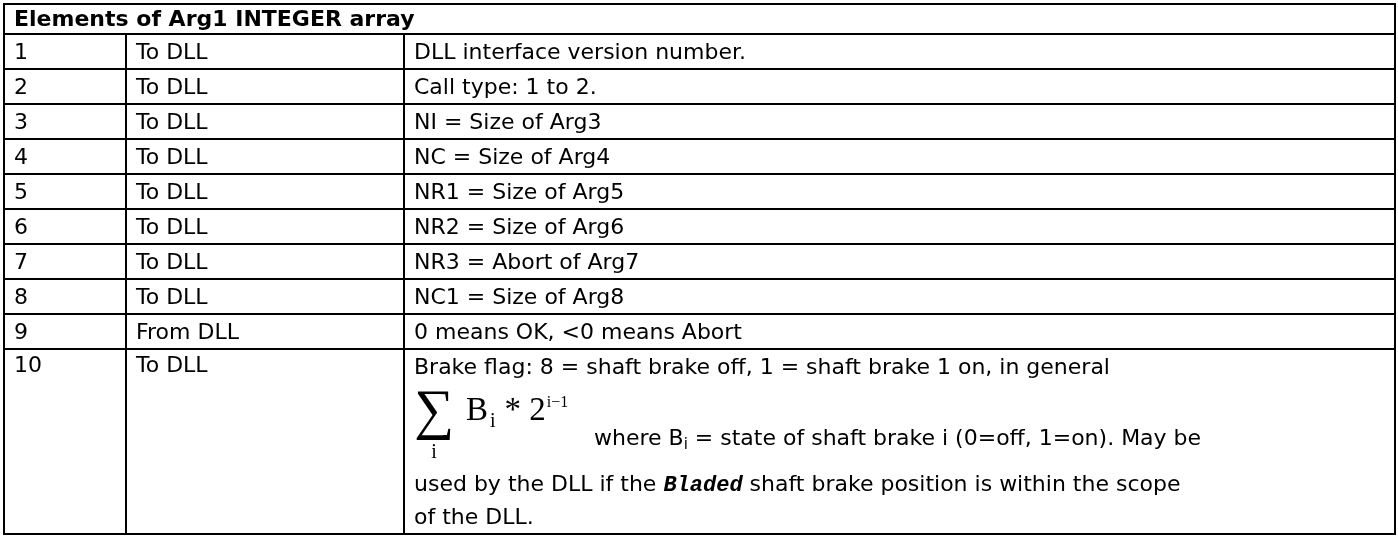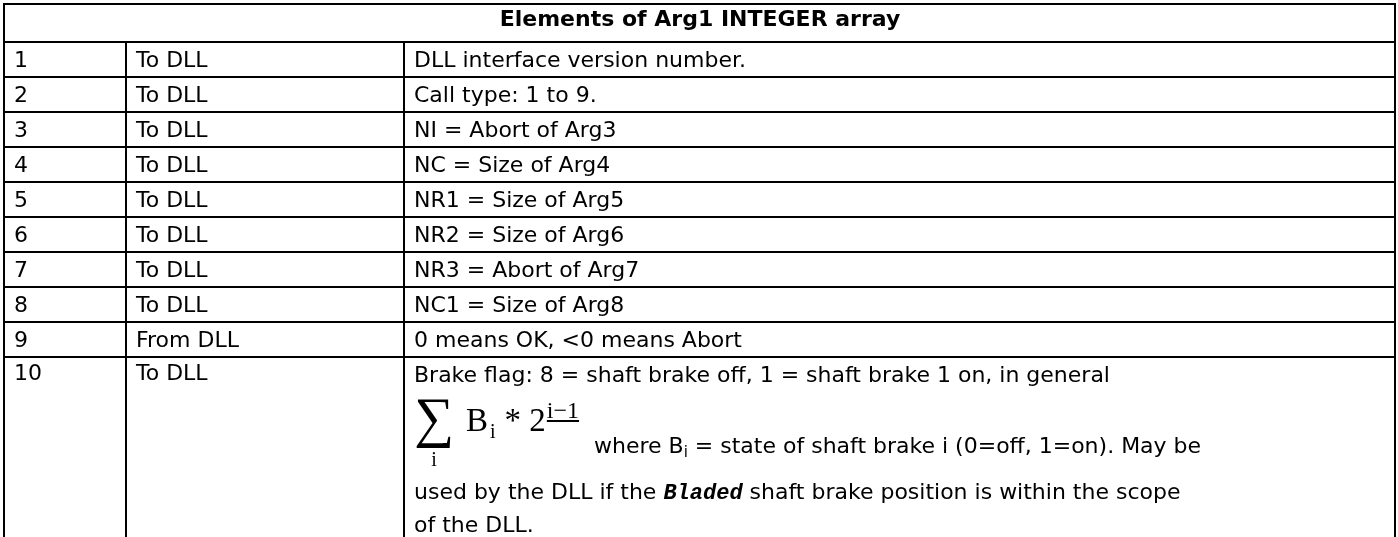--- a/index.html
+++ b/index.html
@@ -27,22 +27,21 @@
     white-space: nowrap;
   }
   col.c1 { width: 122px; }
   col.c2 { width: 278px; }
   col.c3 { width: 991px; }
 
   tr.hdr-row td {
     font-weight: bold;
     height: 30px;
     padding-top: 0;
-    padding-bottom: 8px;
-    text-align: center;
+    padding-bottom: 0;
   }
   tr.data-row td { height: 35px; }
 
   tr.row10 td {
     vertical-align: top;
     padding-top: 1px;
   }
   td.desc10 { white-space: normal; }
   .l1, .l3, .l4 { line-height: 31px; white-space: nowrap; }
 
@@ -76,24 +75,23 @@
     font-size: 33px;
     line-height: 36px;
   }
   .term sub {
     font-size: 20px;
     vertical-align: -7px;
     margin-left: 2px;
   }
   .term .mult { margin-left: 9px; }
   .term sup {
-    font-size: 24px;
+    font-size: 16px;
     vertical-align: 13px;
     margin-left: 1px;
-    text-decoration: underline;
   }
   .where-line {
     position: absolute;
     left: 180px; bottom: 12px;
     font-size: 22px;
     line-height: 24px;
     white-space: nowrap;
   }
   .where-line sub {
     font-size: 15px;
@@ -118,26 +116,26 @@
     </tr>
 
     <tr class="data-row">
       <td>1</td>
       <td>To DLL</td>
       <td>DLL interface version number.</td>
     </tr>
     <tr class="data-row">
       <td>2</td>
       <td>To DLL</td>
-      <td>Call type: 1 to 9.</td>
+      <td>Call type: 1 to 2.</td>
     </tr>
     <tr class="data-row">
       <td>3</td>
       <td>To DLL</td>
-      <td>NI = Abort of Arg3</td>
+      <td>NI = Size of Arg3</td>
     </tr>
     <tr class="data-row">
       <td>4</td>
       <td>To DLL</td>
       <td>NC = Size of Arg4</td>
     </tr>
     <tr class="data-row">
       <td>5</td>
       <td>To DLL</td>
       <td>NR1 = Size of Arg5</td>

